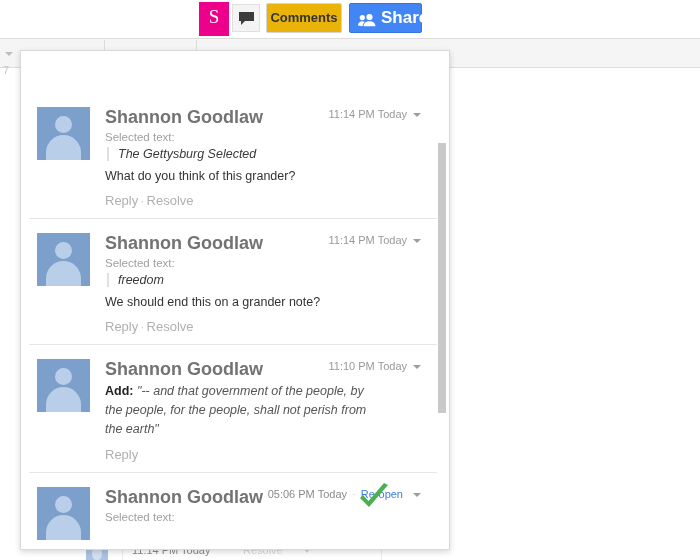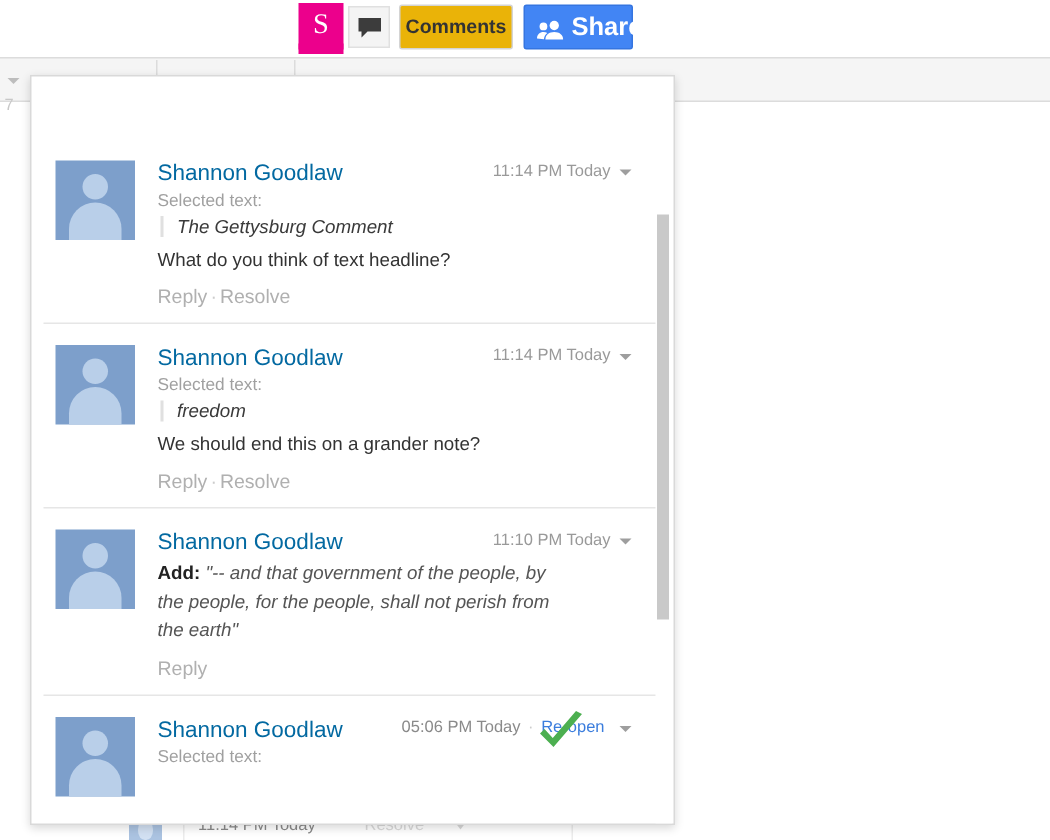--- a/index.html
+++ b/index.html
@@ -246,23 +246,23 @@
     position: absolute;
     left: 9px; top: 28px;
     width: 35px; height: 30px;
     border-radius: 18px 18px 0 0;
     background: #b9cfe9;
   }
 
   .c-main { margin-left: 68px; position: relative; min-height: 56px; }
 
   .c-author {
-    font-size: 15px;
-    font-weight: normal;
-    color: #0369a1;
+    font-size: 18px;
+    font-weight: bold;
+    color: #737373;
     display: inline-block;
   }
   .c-meta {
     position: absolute;
     right: 14px; top: 1px;
     font-size: 11px;
     color: #999999;
     white-space: nowrap;
   }
   .c-caret {
@@ -368,22 +368,22 @@
     <div class="comment" id="comment-1">
       <div class="avatar">
         <div class="avatar-head"></div>
         <div class="avatar-body"></div>
       </div>
       <div class="c-main">
         <span class="c-author">Shannon Goodlaw</span>
         <span class="c-meta">11:14 PM Today</span>
         <span class="c-caret"></span>
         <div class="c-sel-label">Selected text:</div>
-        <div class="c-quote">The Gettysburg Comment</div>
-        <div class="c-text">What do you think of text headline?</div>
+        <div class="c-quote">The Gettysburg Selected</div>
+        <div class="c-text">What do you think of this grander?</div>
         <div class="c-actions">
           <a href="#">Reply</a><span class="c-sep">·</span><a href="#">Resolve</a>
         </div>
       </div>
     </div>
 
     <div class="comment" id="comment-2">
       <div class="avatar">
         <div class="avatar-head"></div>
         <div class="avatar-body"></div>

